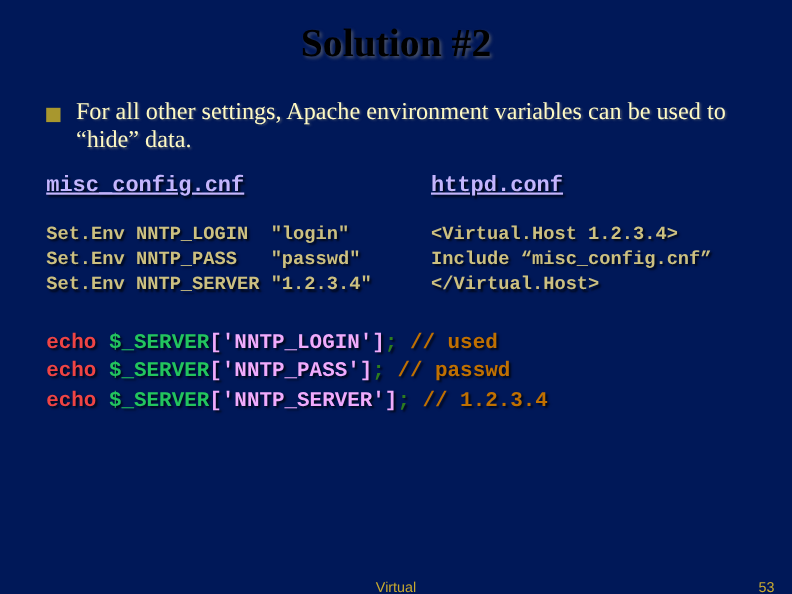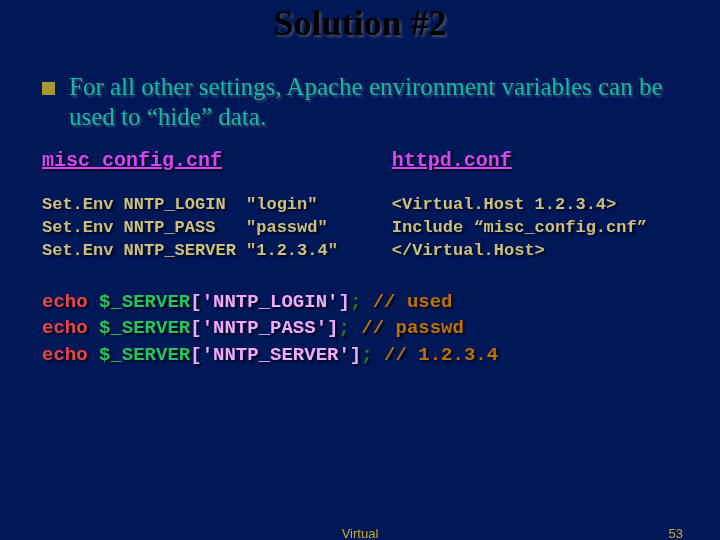--- a/index.html
+++ b/index.html
@@ -16,57 +16,57 @@
     width: 720px;
     height: 540px;
     position: relative;
     box-sizing: border-box;
   }
   .title {
     text-align: center;
     color: #000;
     font-weight: bold;
     font-size: 36px;
-    padding-top: 2px;
+    padding-top: 18px;
     text-shadow: 2px 2px 3px rgba(120,120,120,0.6);
   }
   .bullet-row {
     display: flex;
     align-items: flex-start;
     margin: 28px 42px 0 42px;
   }
   .bullet-sq {
     width: 13px;
     height: 13px;
     background: #a8972e;
     margin-top: 10px;
     margin-right: 14px;
     flex: 0 0 auto;
   }
   .bullet-text {
-    color: #14b8a6;
-    font-size: 25px;
+    color: #fef9c3;
+    font-size: 22px;
     line-height: 1.18;
     text-shadow: 1.5px 1.5px 2px rgba(120,120,120,0.55);
   }
   .cols {
     display: flex;
     margin: 18px 42px 0 42px;
   }
   .col-left {
     flex: 0 0 55%;
   }
   .col-right {
     flex: 0 0 45%;
   }
   .file-hdr {
     font-family: "Courier New", Courier, monospace;
     font-weight: bold;
     font-size: 20px;
-    color: #d946ef;
+    color: #c4b5fd;
     text-decoration: underline;
     text-shadow: 2px 2px 2px rgba(0,0,0,0.7);
     margin-bottom: 22px;
   }
   .code {
     font-family: "Courier New", Courier, monospace;
     font-weight: bold;
     font-size: 17px;
     color: #ccc080;
     white-space: pre;
@@ -98,21 +98,21 @@
     font-size: 13px;
     color: #c7a930;
   }
   .footer-center {
     position: absolute;
     width: 100%;
     text-align: center;
   }
   .footer-right {
     position: absolute;
-    right: 37px;
+    right: 16px;
   }
 </style>
 </head>
 <body>
 
 <div class="slide">
 
   <div class="title">Solution #2</div>
 
   <div class="bullet-row">

